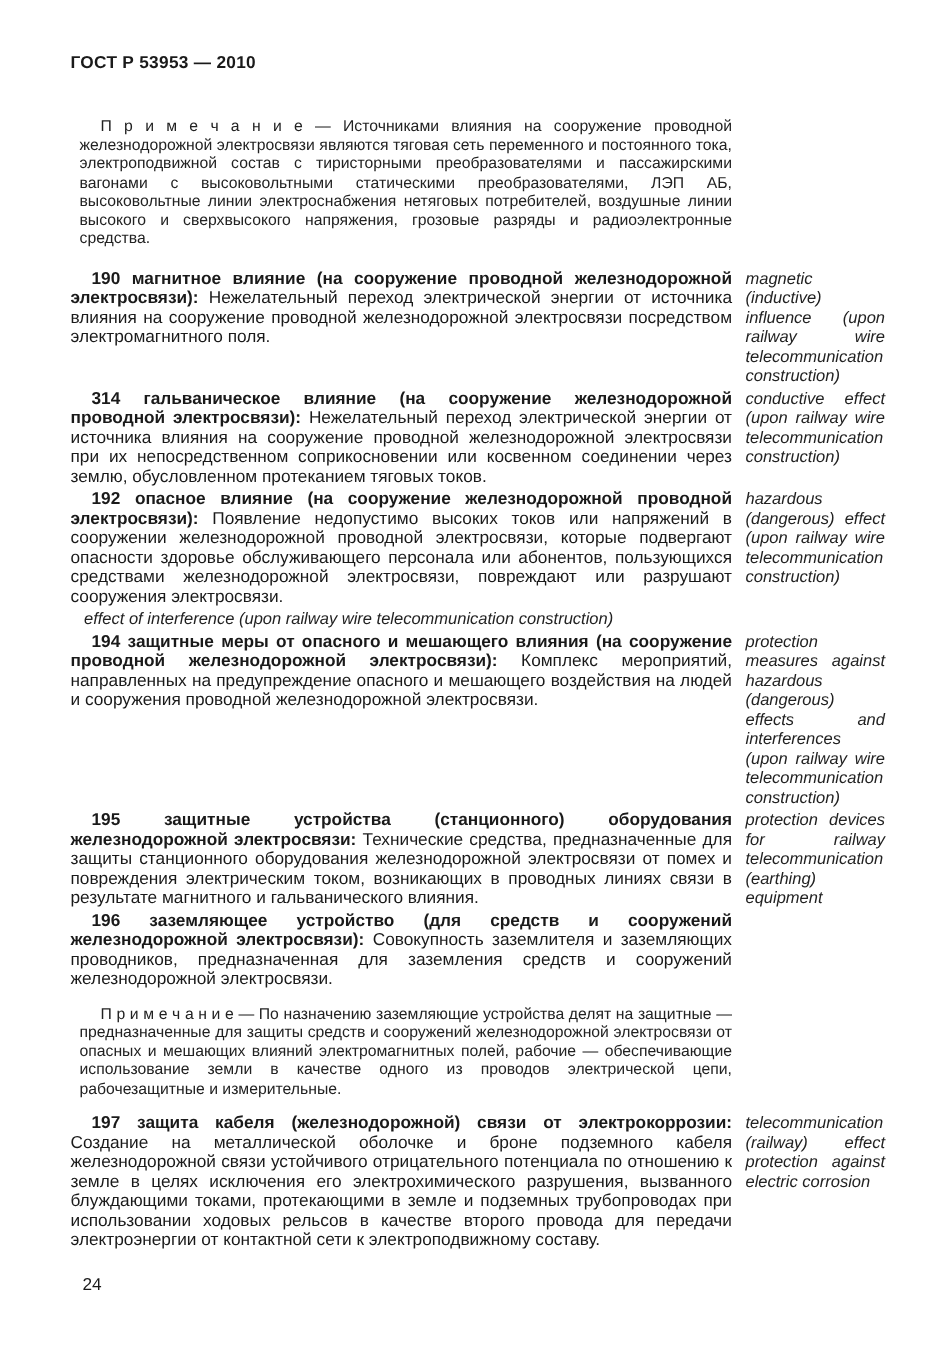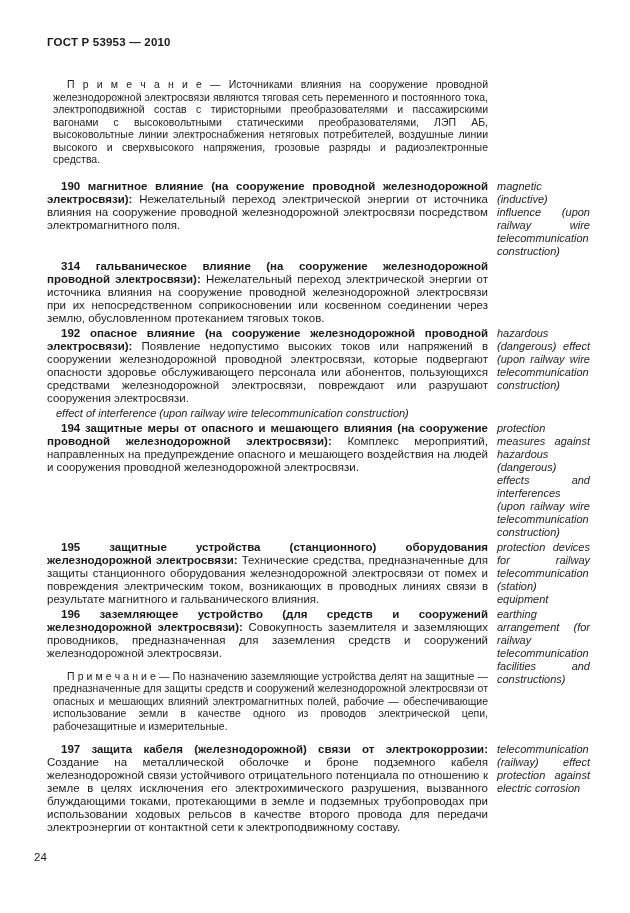--- a/index.html
+++ b/index.html
@@ -60,21 +60,21 @@
     text-indent: 14px;
   }
   .term-title { font-weight: bold; }
   .note-inner {
     margin-top: 10px;
     width: 441px;
   }
   .row-gap { margin-bottom: 11px; }
   .page-number {
     position: absolute;
-    left: 34px;
+    left: 55px;
     bottom: 50px;
     font-size: 11.5px;
   }
 </style>
 </head>
 <body>
 
 <div class="page">
 
   <div class="doc-header">ГОСТ Р 53953 — 2010</div>
@@ -85,20 +85,21 @@
     <div class="main-col">
       <p class="para"><b class="term-title">190 магнитное влияние (на сооружение проводной железнодорожной электросвязи):</b><span> Нежелательный переход электрической энергии от источника влияния на сооружение проводной железнодорожной электросвязи посредством электромагнитного поля.</span></p>
     </div>
     <div class="eng-col">magnetic (inductive) influence (upon railway wire telecommunication construction)</div>
   </div>
 
   <div class="term-row">
     <div class="main-col">
       <p class="para"><b class="term-title">314 гальваническое влияние (на сооружение железнодорожной проводной электросвязи):</b><span> Нежелательный переход электрической энергии от источника влияния на сооружение проводной железнодорожной электросвязи при их непосредственном соприкосновении или косвенном соединении через землю, обусловленном протеканием тяговых токов.</span></p>
     </div>
+    <div class="eng-col">conductive effect (upon railway wire telecommunication construction)</div>
   </div>
 
   <div class="term-row">
     <div class="main-col">
       <p class="para"><b class="term-title">192 опасное влияние (на сооружение железнодорожной проводной электросвязи):</b><span> Появление недопустимо высоких токов или напряжений в сооружении железнодорожной проводной электросвязи, которые подвергают опасности здоровье обслуживающего персонала или абонентов, пользующихся средствами железнодорожной электросвязи, повреждают или разрушают сооружения электросвязи.</span></p>
     </div>
     <div class="eng-col">hazardous (dangerous) effect (upon railway wire telecommunication construction)</div>
   </div>
 
   <div class="term-row">
@@ -109,29 +110,28 @@
     <div class="main-col">
       <p class="para"><b class="term-title">194 защитные меры от опасного и мешающего влияния (на сооружение проводной железнодорожной электросвязи):</b><span> Комплекс мероприятий, направленных на предупреждение опасного и мешающего воздействия на людей и сооружения проводной железнодорожной электросвязи.</span></p>
     </div>
     <div class="eng-col">protection measures against hazardous (dangerous) effects and interferences (upon railway wire telecommunication construction)</div>
   </div>
 
   <div class="term-row">
     <div class="main-col">
       <p class="para"><b class="term-title">195 защитные устройства (станционного) оборудования железнодорожной электросвязи:</b><span> Технические средства, предназначенные для защиты станционного оборудования железнодорожной электросвязи от помех и повреждения электрическим током, возникающих в проводных линиях связи в результате магнитного и гальванического влияния.</span></p>
     </div>
-    <div class="eng-col">protection devices for railway telecommunication (station) equipment</div>
+    <div class="eng-col">protection devices for railway telecommunication (earthing) equipment</div>
   </div>
 
   <div class="term-row row-gap">
     <div class="main-col">
       <p class="para"><b class="term-title">196 заземляющее устройство (для средств и сооружений железнодорожной электросвязи):</b><span> Совокупность заземлителя и заземляющих проводников, предназначенная для заземления средств и сооружений железнодорожной электросвязи.</span></p>
       <p class="note note-inner">П р и м е ч а н и е — По назначению заземляющие устройства делят на защитные — предназначенные для защиты средств и сооружений железнодорожной электросвязи от опасных и мешающих влияний электромагнитных полей, рабочие — обеспечивающие использование земли в качестве одного из проводов электрической цепи, рабочезащитные и измерительные.</p>
     </div>
-    <div class="eng-col">earthing arrangement (for railway telecommunication facilities and constructions)</div>
   </div>
 
   <div class="term-row">
     <div class="main-col">
       <p class="para"><b class="term-title">197 защита кабеля (железнодорожной) связи от электрокоррозии:</b><span> Создание на металлической оболочке и броне подземного кабеля железнодорожной связи устойчивого отрицательного потенциала по отношению к земле в целях исключения его электрохимического разрушения, вызванного блуждающими токами, протекающими в земле и подземных трубопроводах при использовании ходовых рельсов в качестве второго провода для передачи электроэнергии от контактной сети к электроподвижному составу.</span></p>
     </div>
     <div class="eng-col">telecommunication (railway) effect protection against electric corrosion</div>
   </div>
 
   <div class="page-number">24</div>

